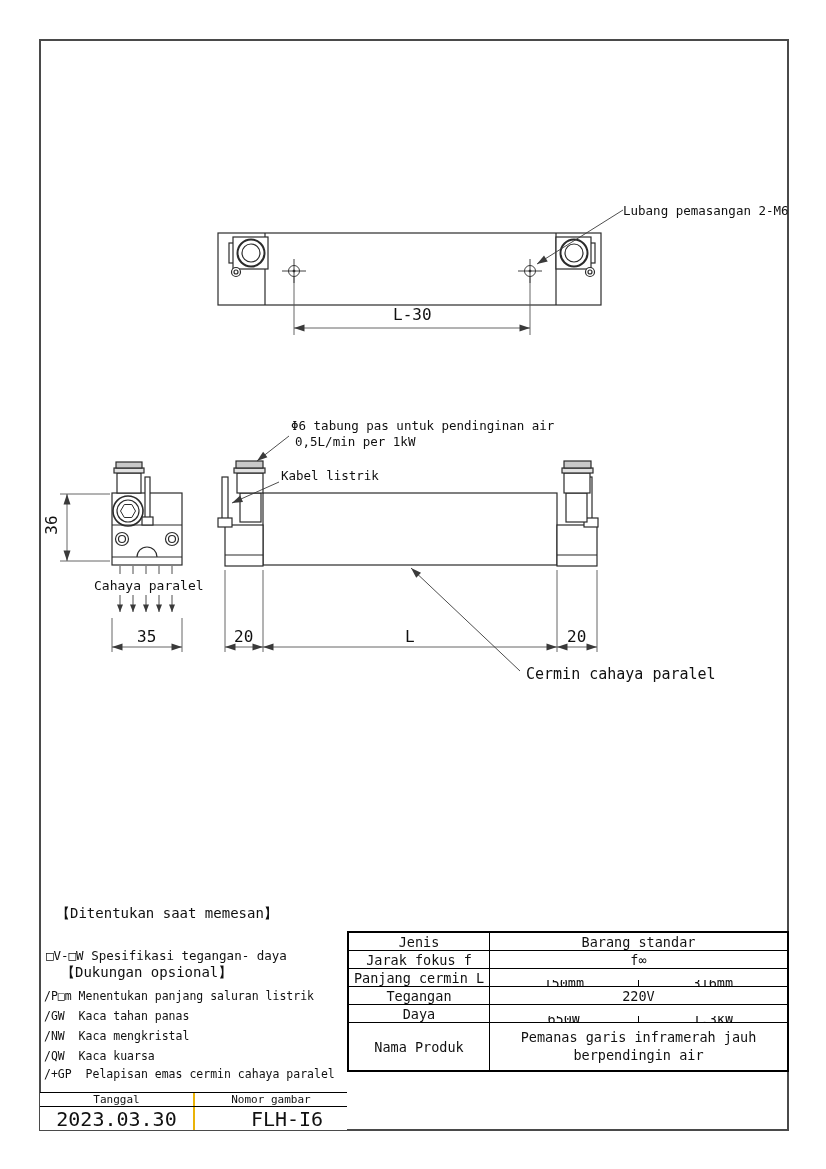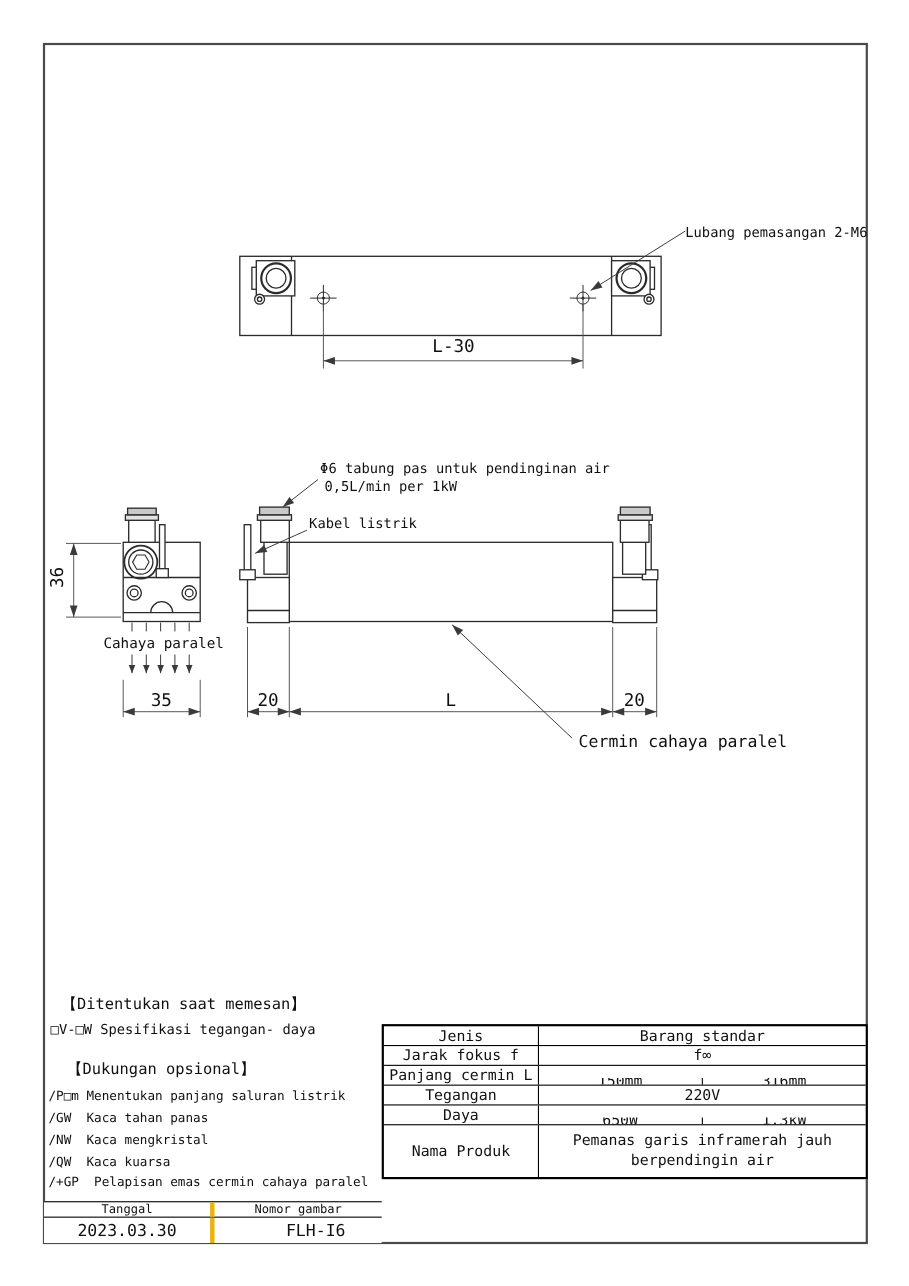--- a/index.html
+++ b/index.html
@@ -10,43 +10,43 @@
   
   .ann{position:absolute;white-space:pre;font-size:12.5px;line-height:14px;color:#101010;}
   .ann.big{font-size:15px;text-align:right;}
   .ann.mid{font-size:13px;}
   .dim{position:absolute;white-space:pre;font-size:16px;line-height:16px;color:#101010;}
   .rot{transform:rotate(-90deg);transform-origin:center;}
 
   
   .txt{position:absolute;white-space:pre;color:#101010;}
   .t14{font-size:14px;line-height:15px;}
-  .t12{font-size:12.5px;line-height:14px;}
+  .t12{font-size:12.5px;line-height:14px;margin-top:20px;}
   .t11{font-size:11.5px;line-height:13px;}
 
   
   .spec-table{position:absolute;left:347px;top:931px;width:442px;border:2px solid #000;
               box-sizing:border-box;background:#fff;font-size:13.5px;}
   .srow{display:flex;height:18px;box-sizing:border-box;border-bottom:1px solid #000;}
   .srow.tall{height:47px;border-bottom:none;}
   .cell{display:flex;align-items:center;justify-content:center;box-sizing:border-box;overflow:hidden;}
   .lab{width:141px;border-right:1px solid #000;}
   .val{flex:1;}
   .half{width:148.5px;border-right:1px solid #000;margin-top:11px;}
   .half.last{flex:1;border-right:none;}
   .wrap{flex:1;text-align:center;line-height:1.3;padding:0 8px;}
 
   
   .title-block{position:absolute;left:40px;top:1092px;width:307px;height:38px;
                border-top:1px solid #000;box-sizing:border-box;background:#fff;}
   .tb-row{display:flex;box-sizing:border-box;}
   .tb-head{height:14px;border-bottom:1px solid #000;font-size:11px;}
-  .tb-val{height:23px;font-size:15px;gap:32px;}
+  .tb-val{height:23px;font-size:20px;gap:32px;}
   .tb-c{display:flex;align-items:center;justify-content:center;box-sizing:border-box;}
-  .tb-c1{width:155px;border-right:4px solid #eab308;}
+  .tb-c1{width:155px;border-right:2px solid #eab308;}
   .tb-c2{flex:1;}
 
   
   .logo-box{position:absolute;left:347px;top:1090px;width:442px;height:40px;
             border-left:1px solid #000;box-sizing:border-box;display:flex;
             align-items:center;justify-content:center;background:#fff;}
   .logo-text{font-family:"Liberation Sans",sans-serif;font-weight:700;font-size:33px;
              letter-spacing:-1px;white-space:pre;}
 </style>
 </head>

